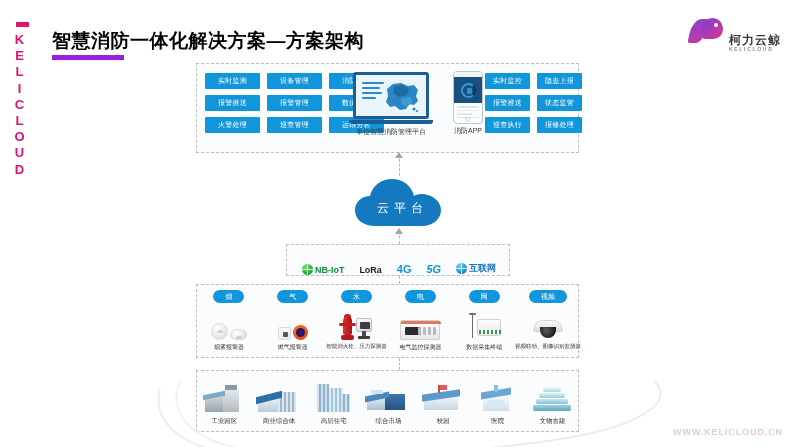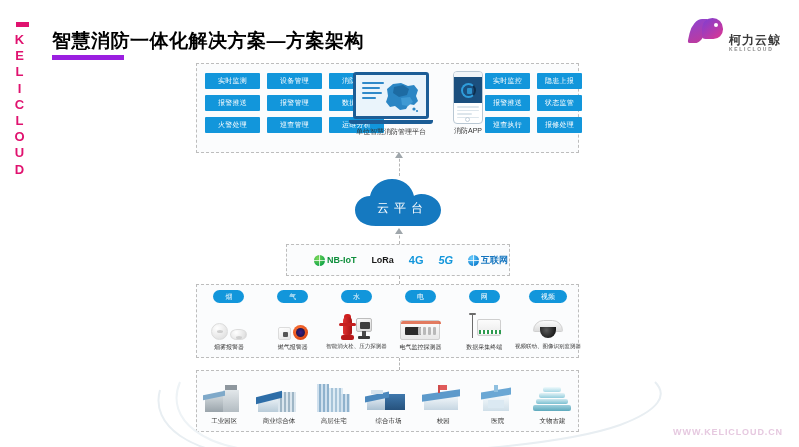--- a/index.html
+++ b/index.html
@@ -191,22 +191,22 @@
   .cloud-svg { position: absolute; left: 0; top: 0; }
   .cloud-label {
     position: absolute; left: 0; top: 24px; width: 96px;
     text-align: center; color: #fff; font-size: 12px; letter-spacing: 5px;
     text-indent: 5px;
   }
 
   
   .lyr-net { left: 286px; top: 244px; width: 224px; height: 32px; }
   .net-row {
-    position: absolute; left: 12px; top: 0; width: 224px; height: 30px;
-    display: flex; align-items: center; justify-content: space-evenly;
+    position: absolute; left: 0; top: 0; width: 224px; height: 30px;
+    display: flex; align-items: flex-end; justify-content: space-evenly;
   }
   .net-item { display: flex; align-items: center; gap: 2px; }
   .net-label { font-size: 9px; font-weight: 700; white-space: nowrap; }
   .globe-green {
     width: 11px; height: 11px; border-radius: 50%;
     background: radial-gradient(circle at 35% 30%, #7ed957 0%, #17a84a 70%);
     position: relative; flex: none;
   }
   .globe-green::before, .globe-green::after {
     content: ""; position: absolute; background: rgba(255,255,255,.75);

